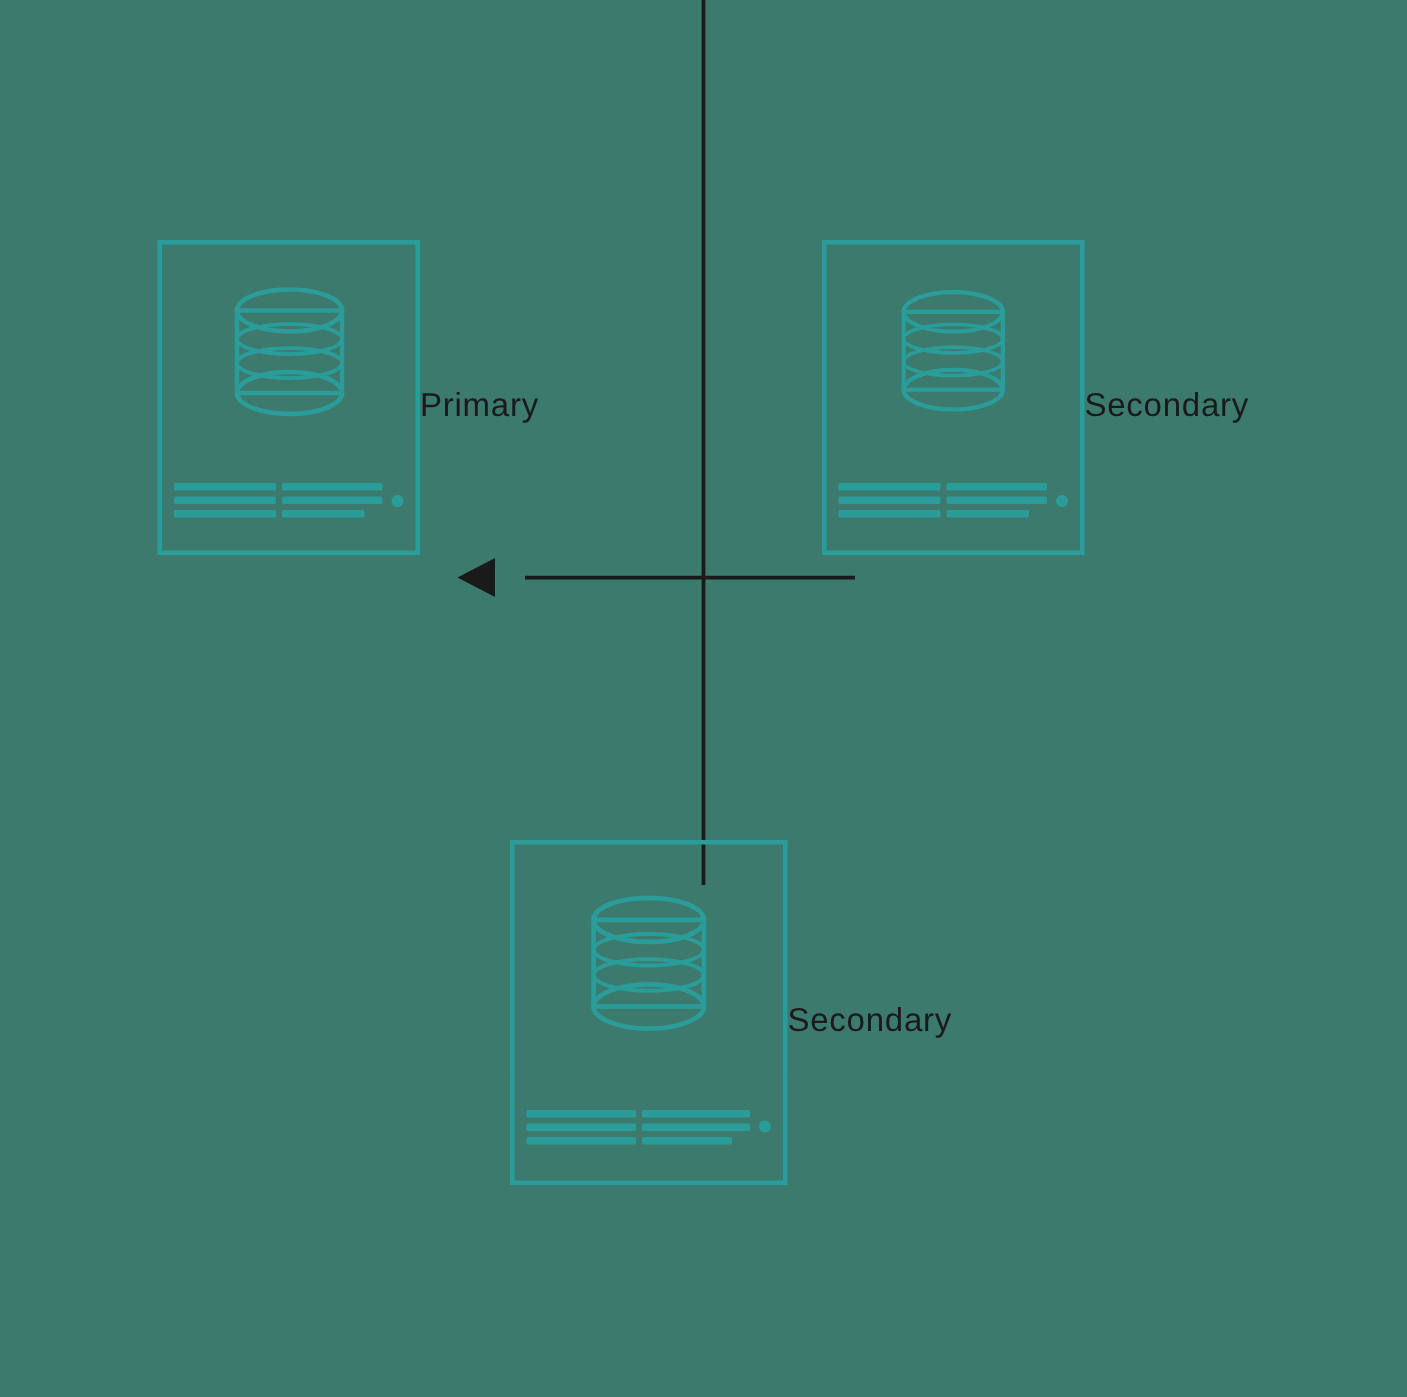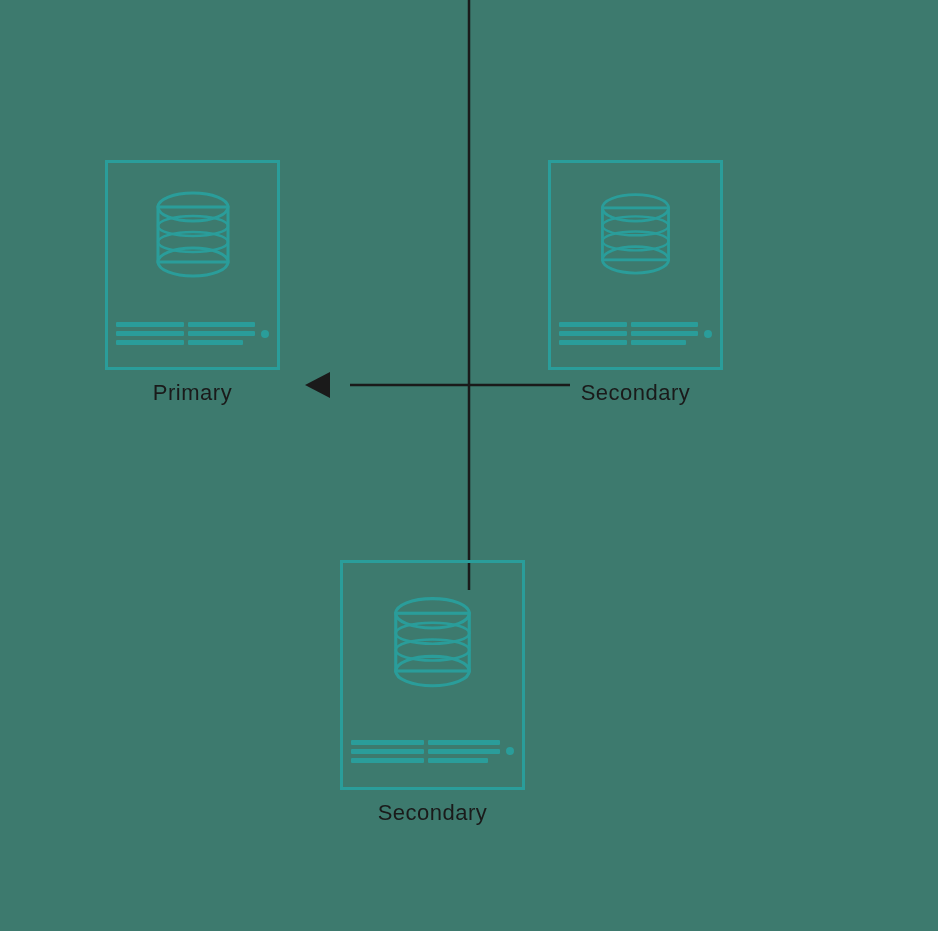--- a/index.html
+++ b/index.html
@@ -22,21 +22,20 @@
       position: absolute;
       top: 0;
       left: 0;
       width: 100%;
       height: 100%;
       pointer-events: none;
     }
     .node {
       position: absolute;
       display: flex;
-      flex-direction: column;
       align-items: center;
     }
     
     .monitor {
       display: flex;
       flex-direction: column;
       align-items: center;
     }
     .monitor-screen {
       border: 3px solid #2a9d9a;

